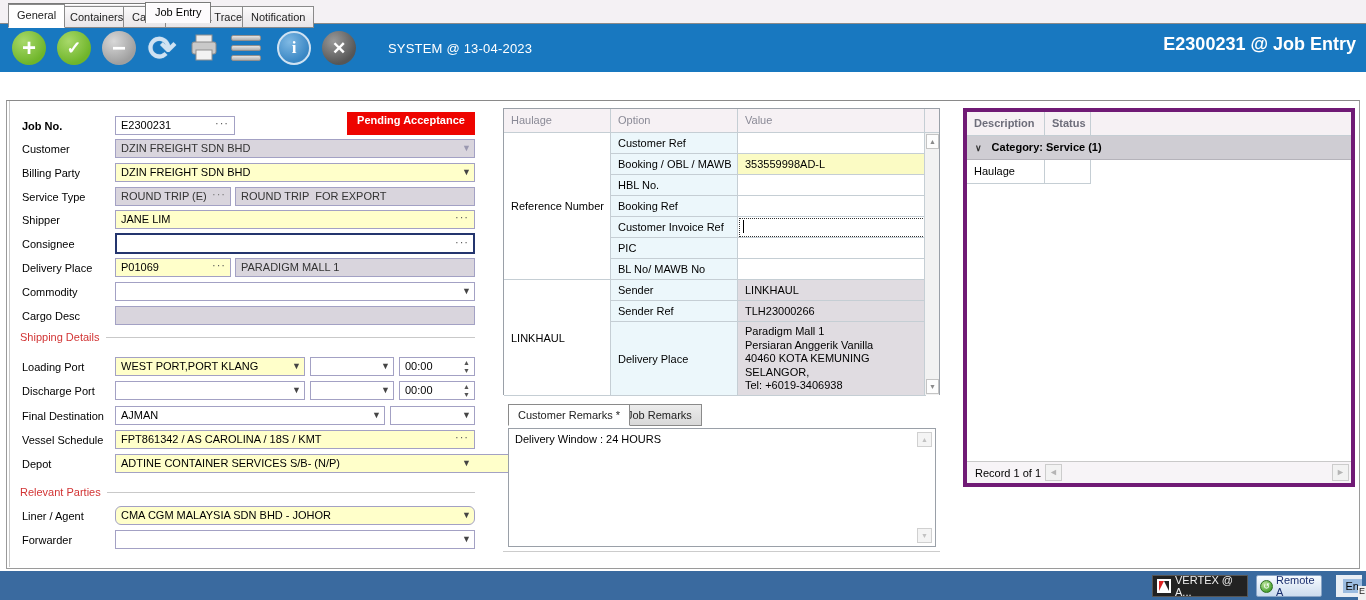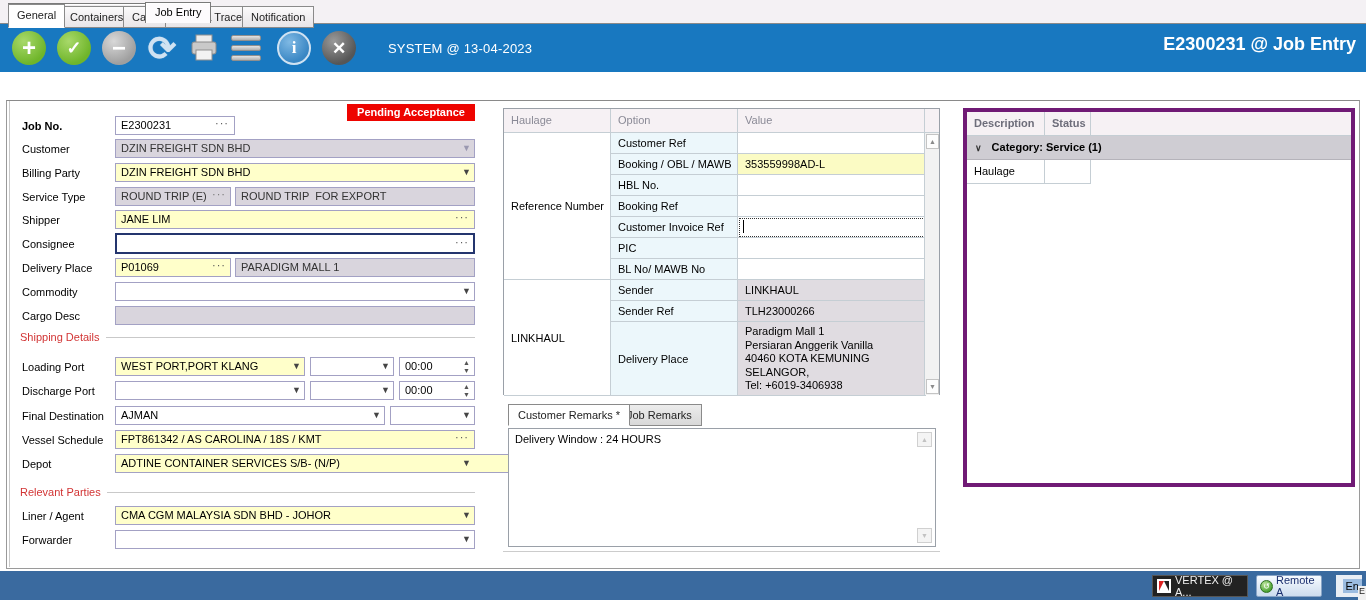--- a/index.html
+++ b/index.html
@@ -146,21 +146,21 @@
 <div class="ptab" style="left:123px;">Cargo</div>
 <div class="ptab" style="left:165px;">Track &amp; Trace</div>
 <div class="ptab" style="left:242px;">Notification</div>
 
 <div class="abs content"></div>
 <div class="abs content-inner-l"></div>
 
 <div class="lbl lbl-b" style="left:22px;top:120px;">Job No.</div>
 <div class="fld" style="left:115px;top:116px;width:120px;">E2300231</div>
 <div class="ell" style="left:215px;top:117px;">···</div>
-<div class="badge" style="left:347px;top:104px;width:128px;height:17px;">Pending Acceptance</div>
+<div class="badge" style="left:347px;top:112px;width:128px;height:23px;">Pending Acceptance</div>
 
 <div class="lbl" style="left:22px;top:143px;">Customer</div>
 <div class="fld gray" style="left:115px;top:139px;width:360px;">DZIN FREIGHT SDN BHD</div>
 <div class="dd dis" style="left:462px;top:143px;">▼</div>
 
 <div class="lbl" style="left:22px;top:167px;">Billing Party</div>
 <div class="fld yellow" style="left:115px;top:163px;width:360px;">DZIN FREIGHT SDN BHD</div>
 <div class="dd" style="left:462px;top:167px;">▼</div>
 
 <div class="lbl" style="left:22px;top:191px;">Service Type</div>
@@ -220,21 +220,21 @@
 
 <div class="lbl" style="left:22px;top:458px;">Depot</div>
 <div class="fld yellow" style="left:115px;top:454px;width:396px;">ADTINE CONTAINER SERVICES S/B- (N/P)</div>
 <div class="dd" style="left:462px;top:458px;">▼</div>
 
 <div class="section-hd" style="left:20px;top:486px;width:455px;">
   <span>Relevant Parties</span>
     <div class="hline"></div>
 </div>
 <div class="lbl" style="left:22px;top:510px;">Liner / Agent</div>
-<div class="fld yellow" style="left:115px;top:506px;width:360px;">CMA CGM MALAYSIA SDN BHD - JOHOR</div>
+<div class="fld yellow" style="left:115px;top:506px;width:360px;border-radius:6px;">CMA CGM MALAYSIA SDN BHD - JOHOR</div>
 <div class="dd" style="left:462px;top:510px;">▼</div>
 
 <div class="lbl" style="left:22px;top:534px;">Forwarder</div>
 <div class="fld" style="left:115px;top:530px;width:360px;"></div>
 <div class="dd" style="left:462px;top:534px;">▼</div>
 
 <div class="abs ot">
   <div class="ot-grid">
     <div class="ot-h">Haulage</div>
     <div class="ot-h">Option</div>
@@ -284,20 +284,25 @@
 
 <div class="abs svc">
   <div class="svc-h" style="left:0;width:78px;">Description</div>
   <div class="svc-h" style="left:78px;width:46px;">Status</div>
   <div class="svc-hfill" style="left:124px;right:0;"></div>
   <div class="svc-group">
     <span class="chev">∨</span><span>Category: Service (1)</span>
   </div>
   <div class="svc-cell" style="left:0;top:48px;width:78px;">Haulage</div>
   <div class="svc-cell" style="left:78px;top:48px;width:46px;"></div>
+  <div class="svc-nav">
+    <span style="position:absolute;left:8px;top:5px;">Record 1 of 1</span>
+    <div class="nav-btn" style="left:78px;">◄</div>
+    <div class="nav-btn" style="right:2px;">►</div>
+  </div>
 </div>
 
 <div class="abs bottom-strip"></div>
 <div class="abs tk-vertex">
   <span class="vx-logo"></span>
   <span>VERTEX @ A...</span>
 </div>
 <div class="abs tk-remote">
   <span class="rm-icon">↺</span>
   <span>Remote A</span>

